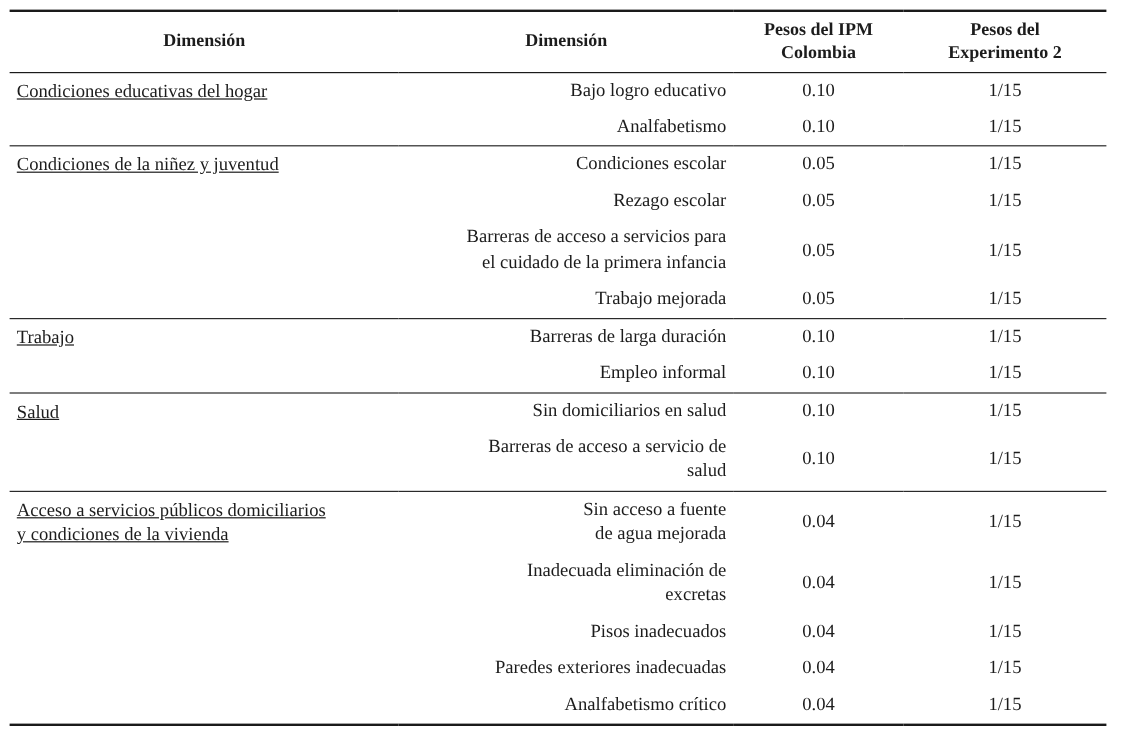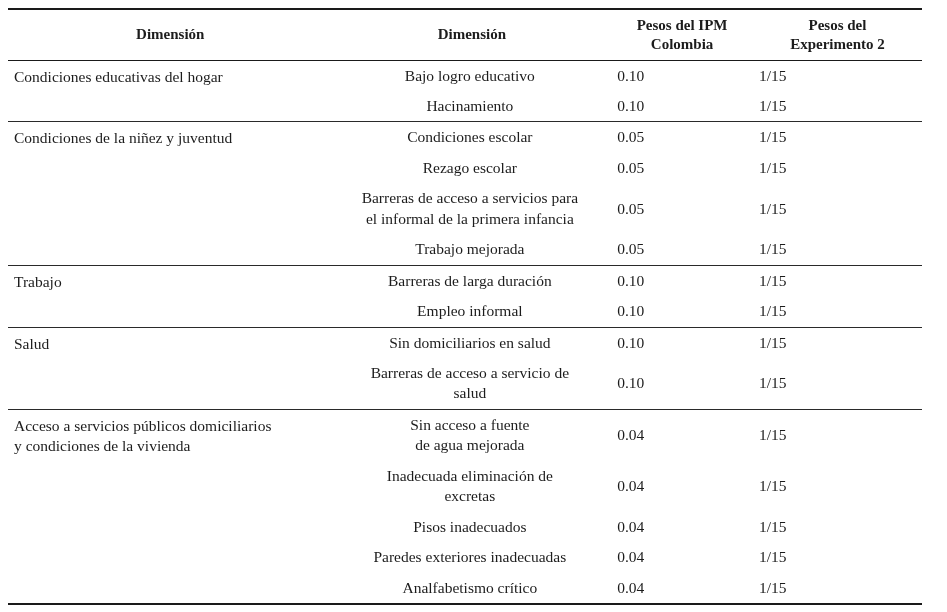--- a/index.html
+++ b/index.html
@@ -45,28 +45,29 @@
     line-height: 1.32;
     padding: 5px 6px 5px 6px;
     white-space: pre-line;
     vertical-align: middle;
   }
   tbody td.col-dim {
     text-align: left;
     vertical-align: top;
     padding-left: 6px;
     padding-top: 6px;
+    text-decoration: underline;
   }
   tbody td.col-priv {
-    text-align: center;
+    text-align: right;
     padding-left: 2px;
   }
   tbody td.col-ipm,
   tbody td.col-exp {
-    text-align: left;
+    text-align: center;
     margin-top: 34px;
   }
   tbody tr.group-start td {
     border-top: 1px solid #2a2a2a;
   }
 </style>
 </head>
 <body>
 
 <div class="page">
@@ -88,38 +89,38 @@
       </tr>
     </thead>
     <tbody>
         <tr class="group-start">
           <td class="col-dim" rowspan="2">Condiciones educativas del hogar</td>
           <td class="col-priv">Bajo logro educativo</td>
           <td class="col-ipm">0.10</td>
           <td class="col-exp">1/15</td>
         </tr>
         <tr>
-          <td class="col-priv">Hacinamiento</td>
+          <td class="col-priv">Analfabetismo</td>
           <td class="col-ipm">0.10</td>
           <td class="col-exp">1/15</td>
         </tr>
         <tr class="group-start">
           <td class="col-dim" rowspan="4">Condiciones de la niñez y juventud</td>
           <td class="col-priv">Condiciones escolar</td>
           <td class="col-ipm">0.05</td>
           <td class="col-exp">1/15</td>
         </tr>
         <tr>
           <td class="col-priv">Rezago escolar</td>
           <td class="col-ipm">0.05</td>
           <td class="col-exp">1/15</td>
         </tr>
         <tr>
           <td class="col-priv">Barreras de acceso a servicios para
-el informal de la primera infancia</td>
+el cuidado de la primera infancia</td>
           <td class="col-ipm">0.05</td>
           <td class="col-exp">1/15</td>
         </tr>
         <tr>
           <td class="col-priv">Trabajo mejorada</td>
           <td class="col-ipm">0.05</td>
           <td class="col-exp">1/15</td>
         </tr>
         <tr class="group-start">
           <td class="col-dim" rowspan="2">Trabajo</td>

